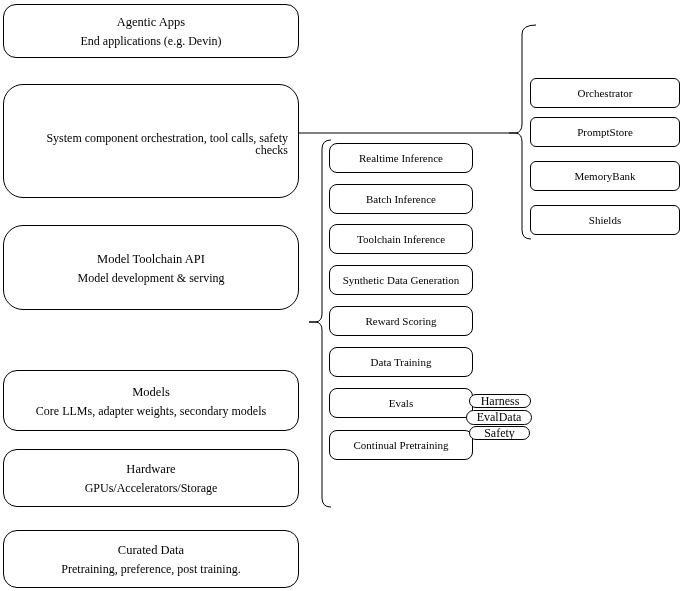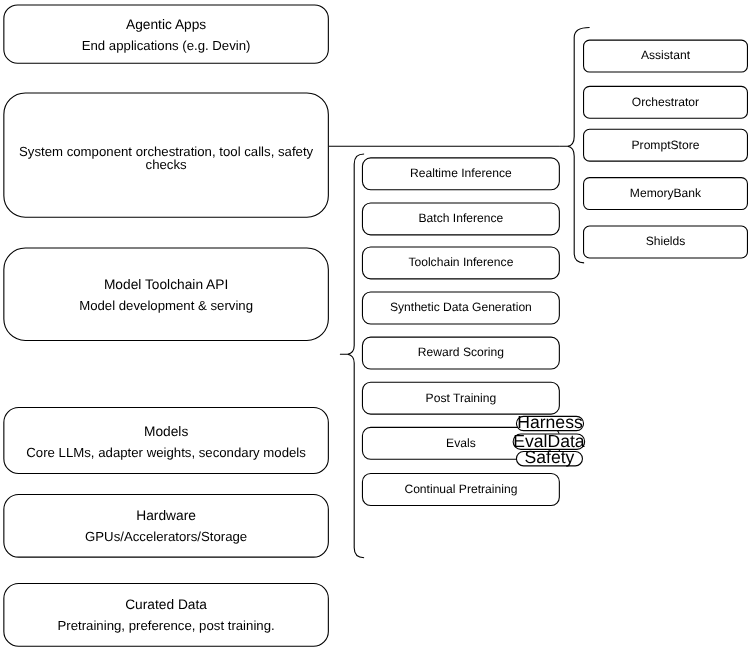--- a/index.html
+++ b/index.html
@@ -15,46 +15,47 @@
   svg.wires { position: absolute; left: 0; top: 0; z-index: 1; }
   .box {
     position: absolute;
     background: #ffffff;
     border: 1px solid #000000;
     box-sizing: border-box;
     display: flex;
     flex-direction: column;
     align-items: center;
     justify-content: center;
-    text-align: center;
+    text-align: right;
+    font-family: Liberation Serif, serif;
   }
   
   .stackbox { left: 3px; width: 296px; z-index: 2; }
   .r13 { border-radius: 13px; }
   .r20 { border-radius: 20px; }
   .r11 { border-radius: 14px; }
   .stack-title { font-size: 12.5px; line-height: 15px; }
   .stack-sub   { font-size: 12px;  line-height: 12px; margin-top: 5px; padding: 0 10px; }
   #stack0 { top: 4px;   height: 54px;  }
   #stack1 { top: 84px;  height: 114px; }
   #stack2 { top: 225px; height: 85px; }
   #stack3 { top: 370px; height: 61px;  }
   #stack4 { top: 449px; height: 58px;  }
   #stack5 { top: 530px; height: 58px;  }
   
   .midbox {
-    left: 329px; width: 180px; height: 30px;
+    left: 329px; width: 144px; height: 30px;
     border-radius: 8px; font-size: 11px; z-index: 2;
   }
   #mid0 { top: 143px; } #mid1 { top: 184px; } #mid2 { top: 224px; }
   #mid3 { top: 265px; } #mid4 { top: 306px; } #mid5 { top: 347px; }
   #mid6 { top: 388px; } #mid7 { top: 430px; } #mid8 { top: 470px; }
   
   .pill {
-    border-radius: 8px; font-size: 16px; z-index: 3;
+    border-radius: 8px; font-size: 12px; z-index: 3; margin-top: 16px;
   }
   #pill0 { left: 469px; top: 378px; width: 62px; height: 14px; }
   #pill1 { left: 466px; top: 394px; width: 66px; height: 15px; }
   #pill2 { left: 469px; top: 410px; width: 61px; height: 14px; }
   
   .rightbox {
     left: 530px; width: 150px; height: 30px;
     border-radius: 6px; font-size: 11px; z-index: 2;
   }
   #right0 { top: 36px; }  #right1 { top: 78px; }  #right2 { top: 117px; }
@@ -96,27 +97,26 @@
   <div id="stack5" class="box stackbox r11">
     <div class="stack-title">Curated Data</div>
     <div class="stack-sub">Pretraining, preference, post training.</div>
   </div>
 
   <div id="mid0" class="box midbox">Realtime Inference</div>
   <div id="mid1" class="box midbox">Batch Inference</div>
   <div id="mid2" class="box midbox">Toolchain Inference</div>
   <div id="mid3" class="box midbox">Synthetic Data Generation</div>
   <div id="mid4" class="box midbox">Reward Scoring</div>
-  <div id="mid5" class="box midbox">Post Training</div>
+  <div id="mid5" class="box midbox">Data Training</div>
   <div id="mid6" class="box midbox">Evals</div>
   <div id="mid7" class="box midbox">Continual Pretraining</div>
 
   <div id="pill0" class="box pill">Harness</div>
   <div id="pill1" class="box pill">EvalData</div>
   <div id="pill2" class="box pill">Safety</div>
 
-  <div id="right0" class="box rightbox">Assistant</div>
   <div id="right1" class="box rightbox">Orchestrator</div>
   <div id="right2" class="box rightbox">PromptStore</div>
   <div id="right3" class="box rightbox">MemoryBank</div>
   <div id="right4" class="box rightbox">Shields</div>
 
 </div>
 
 </body></html>

